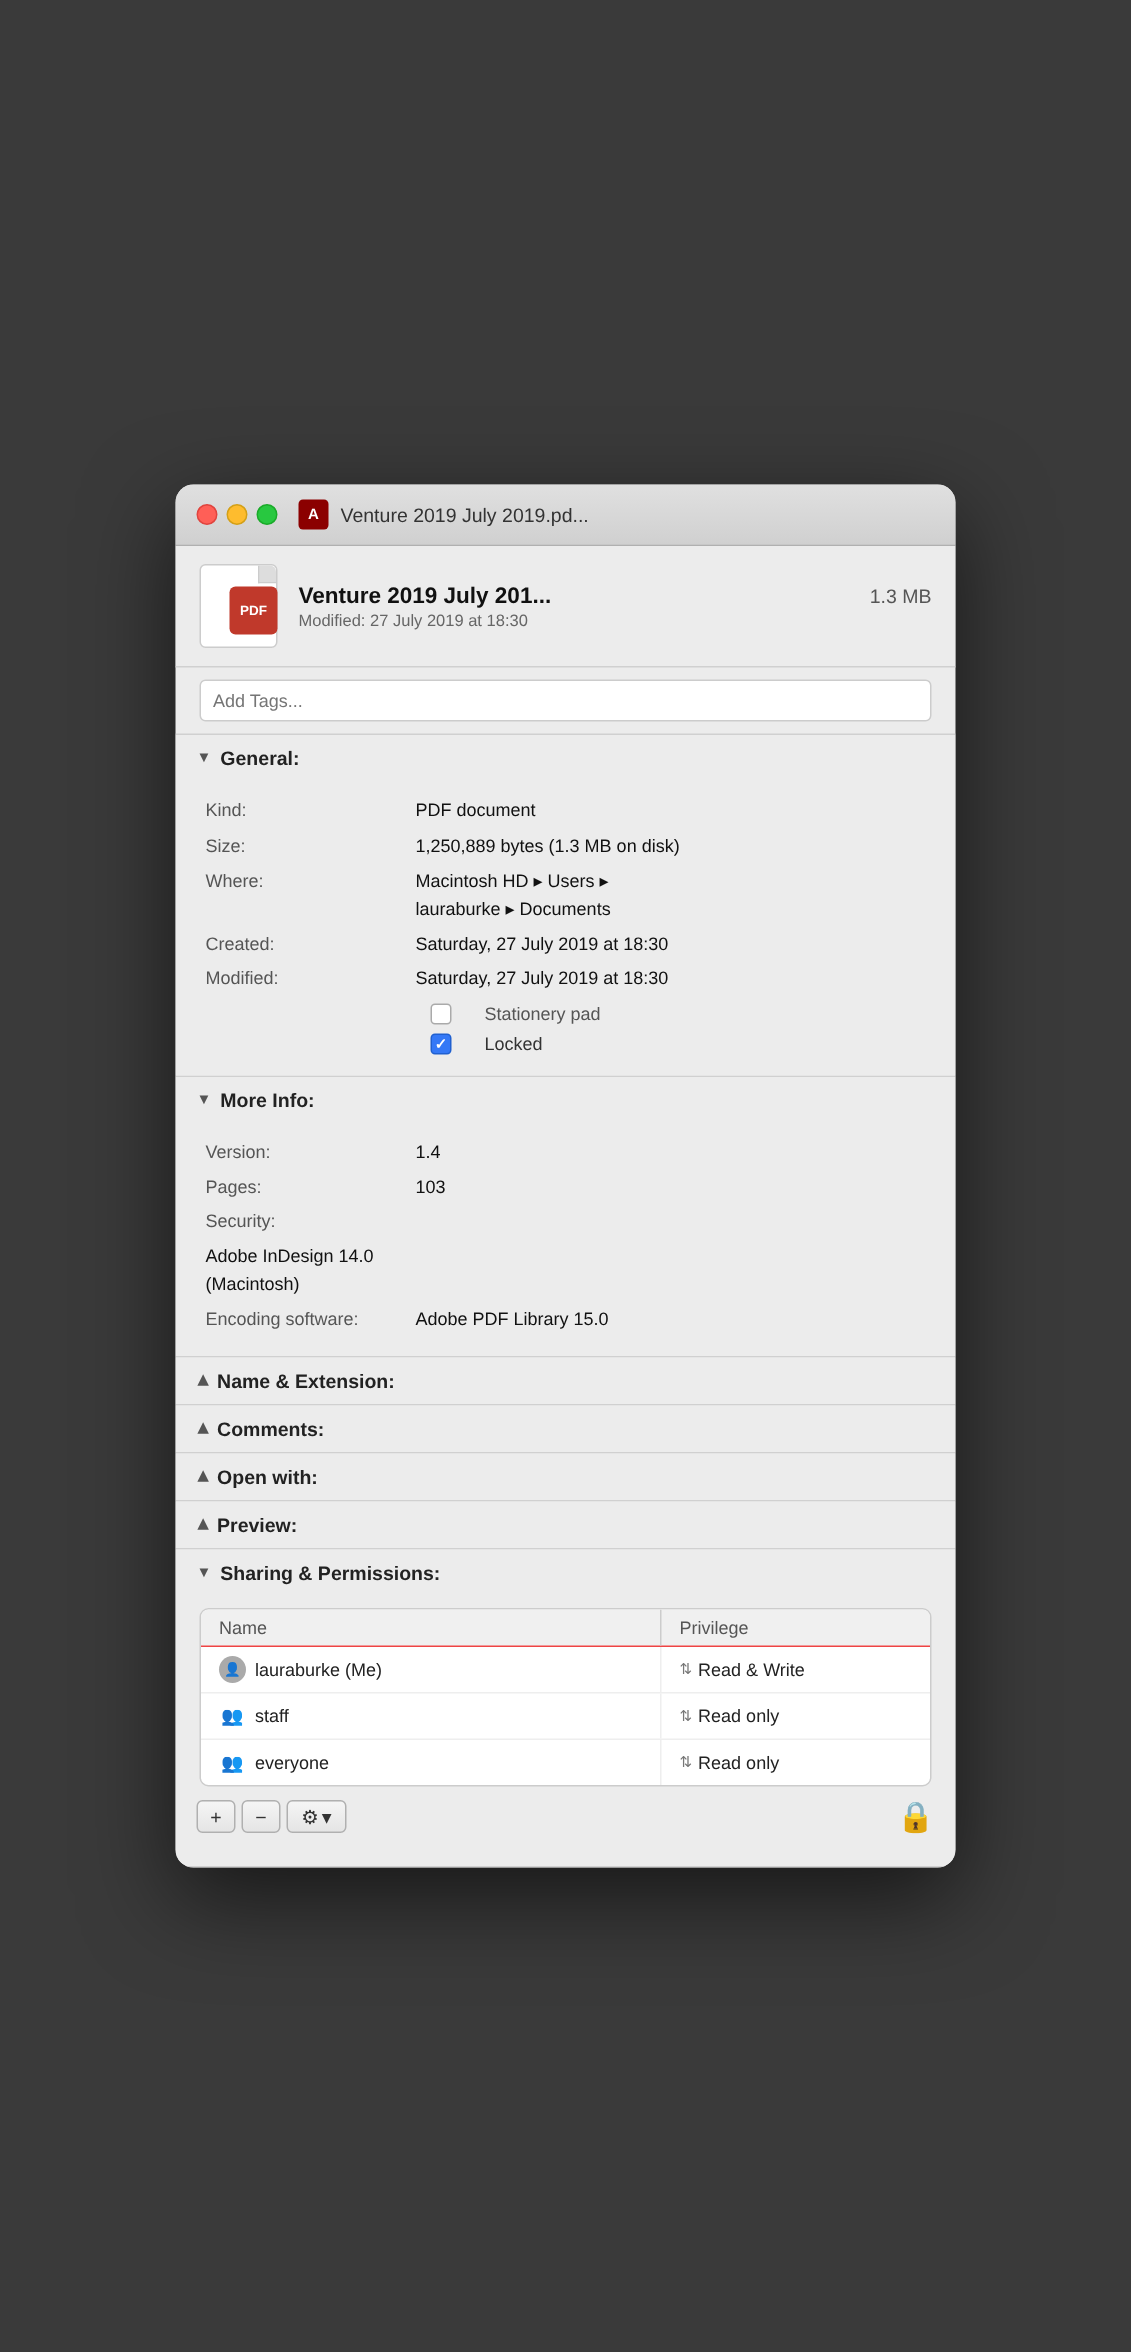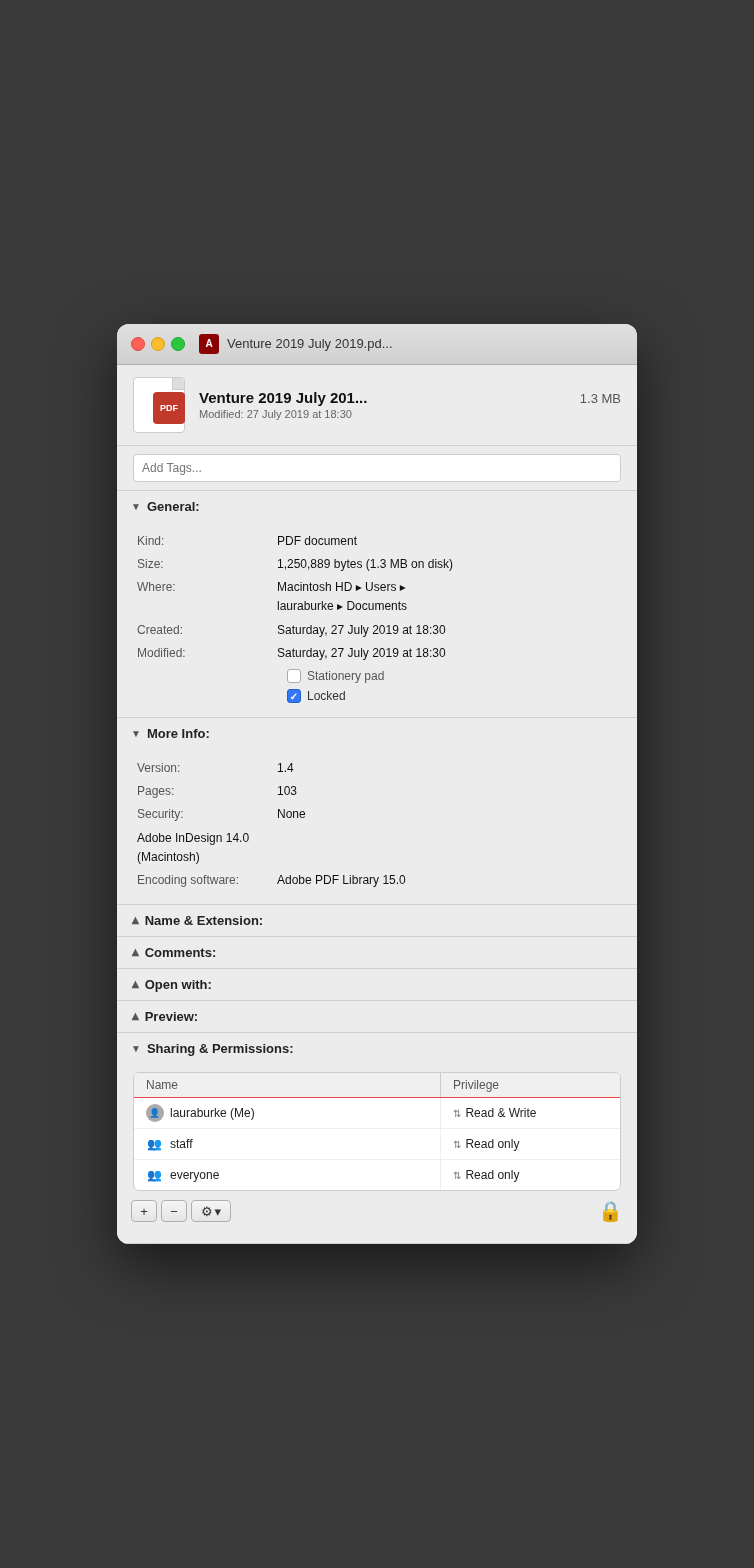--- a/index.html
+++ b/index.html
@@ -197,21 +197,21 @@
     }
     .info-value {
       color: #111;
       flex: 1;
     }
 
     
     .checkbox-row {
       display: flex;
       align-items: center;
-      gap: 6px;
+      gap: 22px;
       padding: 4px 0 2px 170px;
       font-size: 12px;
       color: #555;
     }
     .checkbox-row.checked { color: #333; }
     .cb {
       width: 14px;
       height: 14px;
       border: 1px solid #aaa;
       border-radius: 3px;
@@ -430,21 +430,20 @@
       <div class="info-row">
         <span class="info-label">Version:</span>
         <span class="info-value">1.4</span>
       </div>
       <div class="info-row">
         <span class="info-label">Pages:</span>
         <span class="info-value">103</span>
       </div>
       <div class="info-row">
         <span class="info-label">Security:</span>
-        <span class="info-value">None</span>
       </div>
       <div class="info-row">
         <span class="info-value">
           <span>Adobe InDesign 14.0</span><br>
           <span>(Macintosh)</span>
         </span>
       </div>
       <div class="info-row">
         <span class="info-label">Encoding software:</span>
         <span class="info-value">Adobe PDF Library 15.0</span>

